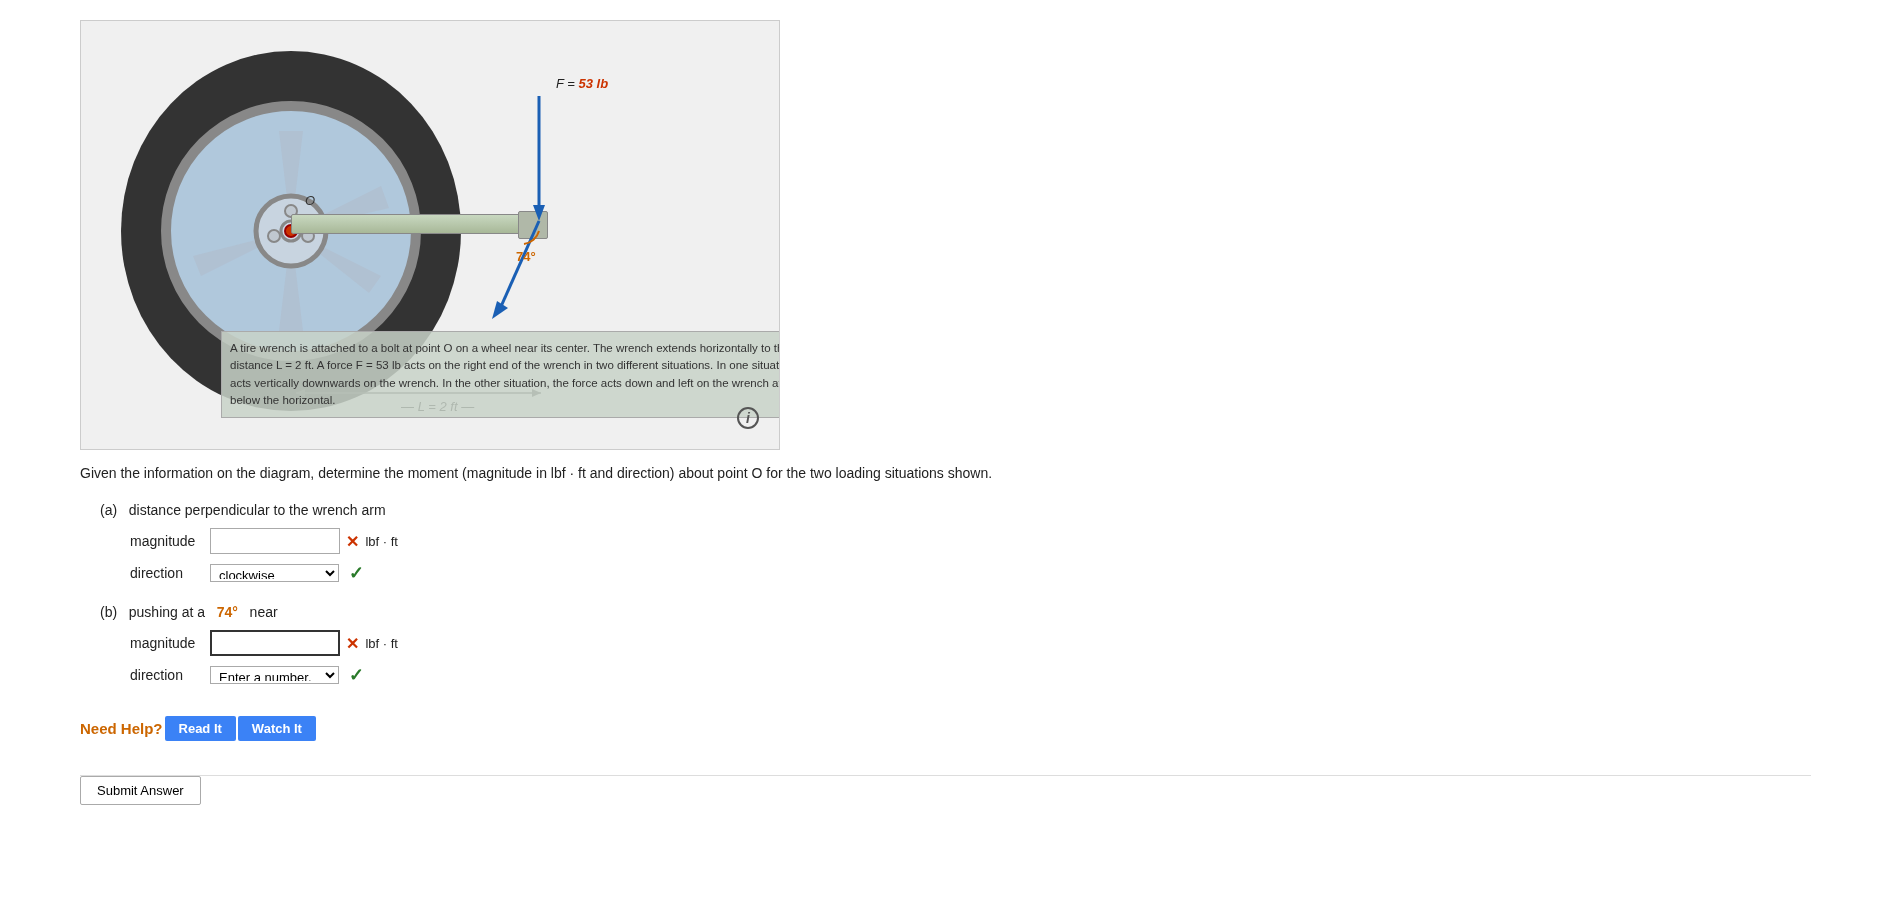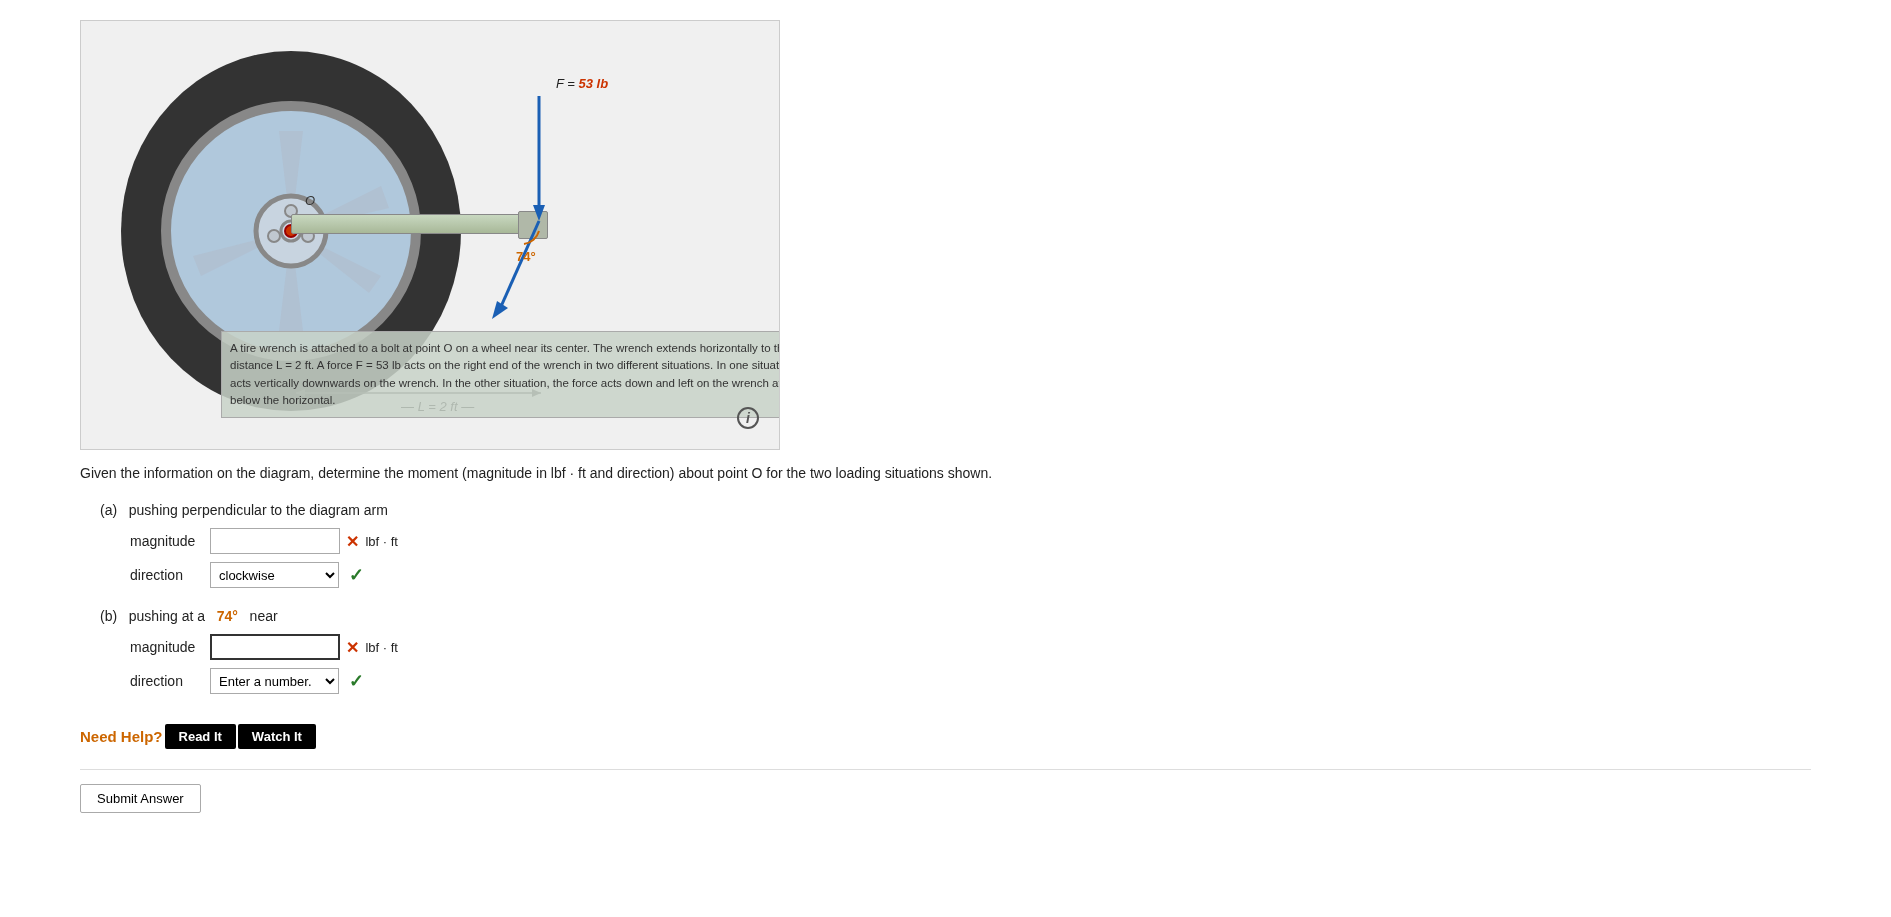--- a/index.html
+++ b/index.html
@@ -183,55 +183,54 @@
     .unit-text {
       font-size: 13px;
     }
     .check-icon {
       color: #2a7a2a;
       font-size: 18px;
       font-weight: bold;
       margin-left: 6px;
     }
     .direction-select {
-      height: 26px;
+      height: 18px;
       border: 1px solid #aaa;
       background: #fff;
       font-size: 13px;
       min-width: 110px;
       padding: 2px 4px;
       cursor: pointer;
     }
     
     .help-section {
       margin-top: 30px;
       display: flex;
       align-items: center;
       gap: 2px;
     }
     .need-help-label {
       color: #cc6600;
       font-weight: bold;
       font-size: 15px;
     }
     .help-button {
-      background: #000000;
+      background: #3b82f6;
       color: #fff;
       border: none;
       padding: 5px 14px;
       font-size: 13px;
       font-weight: bold;
       cursor: pointer;
       border-radius: 2px;
     }
     
     .submit-section {
-      margin-top: 20px;
+      margin-top: 34px;
       border-top: 1px solid #ddd;
-      padding-top: 14px;
     }
     .submit-button {
       background: #fff;
       border: 1px solid #aaa;
       padding: 6px 16px;
       font-size: 13px;
       cursor: pointer;
       border-radius: 2px;
     }
     
@@ -319,21 +318,21 @@
   </div>
 
   <div class="question-text">
     <span>Given the information on the diagram, determine the moment (magnitude in lbf · ft and direction) about point O for the two loading situations shown.</span>
   </div>
 
   <div class="part-section">
     <div class="part-label">
       <span>(a)</span>
       &nbsp;
-      <span>pushing perpendicular to the diagram arm</span>
+      <span>distance perpendicular to the wrench arm</span>
     </div>
 
     <div class="input-row">
       <span class="input-label">magnitude</span>
       <input type="text" class="answer-input" value="" style="">
       <span class="x-icon">✕</span>
       <span class="unit-text">lbf · ft</span>
     </div>
 
     <div class="input-row">

